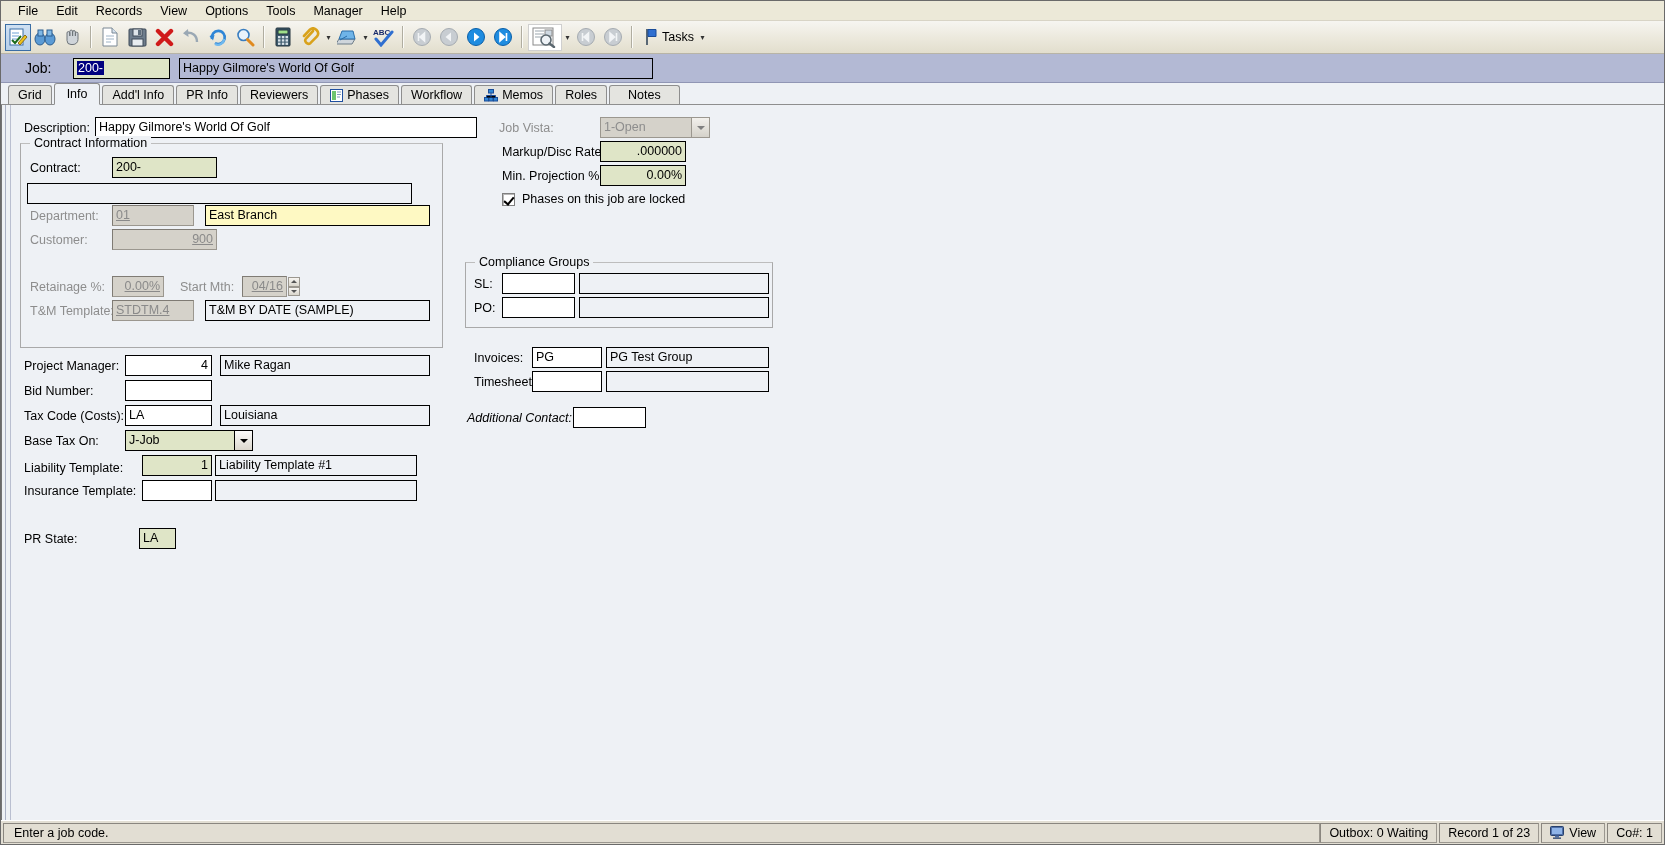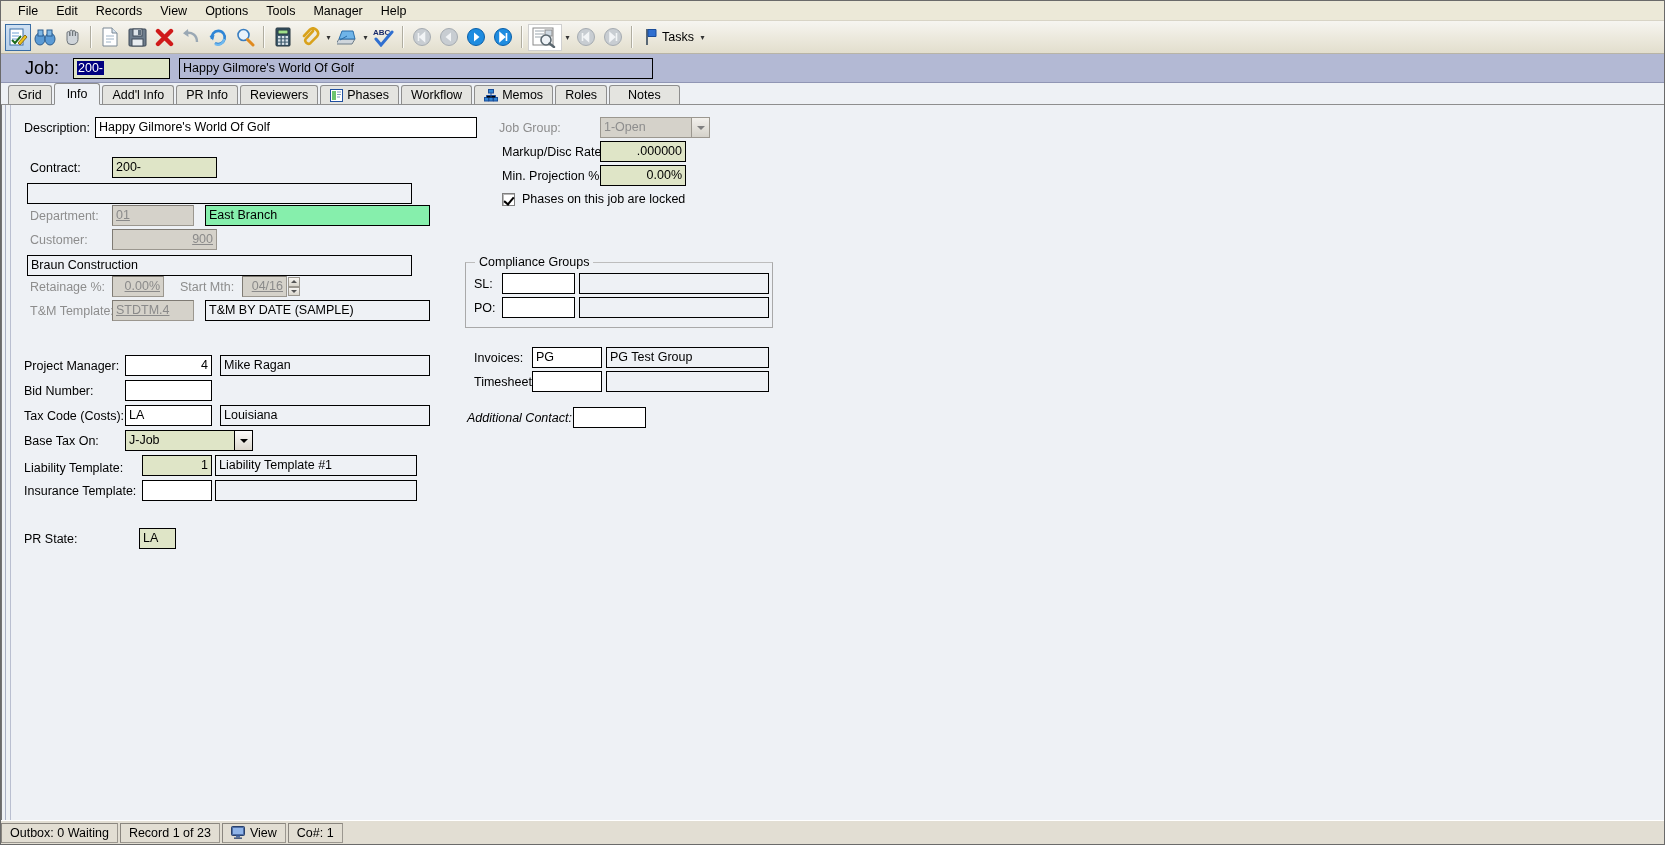--- a/index.html
+++ b/index.html
@@ -93,21 +93,21 @@
   .tasks-btn { display: flex; align-items: center; gap: 4px; padding: 0 6px; height: 25px; }
   .tasks-btn .lbl { font-size: 12.5px; }
 
   
   .jobstrip {
     height: 29px; background: #b3b9d4;
     border-bottom: 1px solid #9096b4;
     display: flex; align-items: center; flex: none;
     padding-left: 24px;
   }
-  .jobstrip .jlabel { width: 48px; font-size: 18px; }
+  .jobstrip .jlabel { width: 48px; font-size: 14px; }
   .field {
     border: 1px solid #000;
     background: #fff; height: 19px;
     font-size: 12.5px; line-height: 17px;
     padding: 0 3px;
     overflow: hidden; white-space: nowrap;
     font-family: "Liberation Sans", sans-serif;
   }
   .field.req { background: #dfe5c7; }
   .field.ro  { background: #d5d2ca; color: #8a8a8a; border:1px solid #9b978f;
@@ -467,34 +467,36 @@
       <span>Notes</span>
     </div>
   </div>
 
   <div class="content">
     <div class="rail"></div>
 
     <div class="lbl abs" style="left:22px; top:16px;">Description:</div>
     <div class="field abs" style="left:93px; top:12px; width:382px; height:21px; line-height:19px;">Happy Gilmore's World Of Golf</div>
 
+    <div class="group" style="left:18px; top:38px; width:423px; height:205px;">
+      <div class="gtitle">Contract Information</div>
+    </div>
 
     <div class="lbl abs" style="left:28px; top:56px;">Contract:</div>
     <div class="field req abs" style="left:110px; top:52px; width:105px; height:21px; line-height:19px;">200-</div>
 
     <div class="field abs" style="left:25px; top:78px; width:385px; height:21px; line-height:19px; background:#eef1f5;"></div>
 
     <div class="lbl dim abs" style="left:28px; top:104px;">Department:</div>
     <div class="field ro abs" style="left:110px; top:100px; width:82px; height:21px; line-height:19px;">01</div>
-    <div class="field abs" style="left:203px; top:100px; width:225px; height:21px; line-height:19px; background:#86efac;">East Branch</div>
+    <div class="field abs" style="left:203px; top:100px; width:225px; height:21px; line-height:19px; background:#fef9c3;">East Branch</div>
 
     <div class="lbl dim abs" style="left:28px; top:128px;">Customer:</div>
     <div class="field ro abs" style="left:110px; top:124px; width:105px; height:21px; line-height:19px; text-align:right;">900</div>
 
-    <div class="field abs" style="left:25px; top:150px; width:385px; height:21px; line-height:19px; background:#eef1f5;">Braun Construction</div>
 
     <div class="lbl dim abs" style="left:28px; top:175px;">Retainage %:</div>
     <div class="field ro abs" style="left:110px; top:171px; width:52px; height:21px; line-height:19px; text-align:right;">0.00%</div>
     <div class="lbl dim abs" style="left:178px; top:175px;">Start Mth:</div>
     <div class="field ro abs" style="left:240px; top:171px; width:45px; height:21px; line-height:19px; text-align:right;">04/16</div>
     <div class="spin abs" style="left:286px; top:172px; height:19px;">
       <div class="up">
           <span class="ar"></span>
         </div>
       <div class="dn">
@@ -529,21 +531,21 @@
     <div class="field req abs" style="left:140px; top:350px; width:70px; height:21px; line-height:19px; text-align:right;">1</div>
     <div class="field abs" style="left:213px; top:350px; width:202px; height:21px; line-height:19px; background:#eef1f5;">Liability Template #1</div>
 
     <div class="lbl abs" style="left:22px; top:379px;">Insurance Template:</div>
     <div class="field abs" style="left:140px; top:375px; width:70px; height:21px; line-height:19px;"></div>
     <div class="field abs" style="left:213px; top:375px; width:202px; height:21px; line-height:19px; background:#eef1f5;"></div>
 
     <div class="lbl abs" style="left:22px; top:427px;">PR State:</div>
     <div class="field req abs" style="left:137px; top:423px; width:37px; height:21px; line-height:19px;">LA</div>
 
-    <div class="lbl dim abs" style="left:497px; top:16px;">Job Group:</div>
+    <div class="lbl dim abs" style="left:497px; top:16px;">Job Vista:</div>
     <div class="combo ro" style="left:598px; top:12px; width:110px;">
       <div class="cbody">1-Open</div>
       <div class="cbtn">
         <span class="caret dim"></span>
       </div>
     </div>
 
     <div class="lbl abs" style="left:500px; top:40px;">Markup/Disc Rate:</div>
     <div class="field req abs" style="left:598px; top:36px; width:86px; height:21px; line-height:19px; text-align:right;">.000000</div>
 
@@ -572,20 +574,21 @@
 
     <div class="lbl abs" style="left:472px; top:270px;">Timesheet:</div>
     <div class="field abs" style="left:530px; top:266px; width:70px; height:21px; line-height:19px;"></div>
     <div class="field abs" style="left:604px; top:266px; width:163px; height:21px; line-height:19px; background:#eef1f5;"></div>
 
     <div class="lbl ital abs" style="left:465px; top:306px;">Additional Contact:</div>
     <div class="field abs" style="left:571px; top:302px; width:73px; height:21px; line-height:19px;"></div>
   </div>
 
   <div class="statusbar">
+    <div class="sb-main">Enter a job code.</div>
     <div class="sb-cell">
       <span>Outbox: 0 Waiting</span>
     </div>
     <div class="sb-cell">
       <span>Record 1 of 23</span>
     </div>
     <div class="sb-cell">
       <svg width="14" height="13" viewBox="0 0 14 13">
         <rect x="0.5" y="0.5" width="13" height="9" rx="1" fill="#4f6fa8" stroke="#27406b"></rect>
         <rect x="2" y="2" width="10" height="6" fill="#8fb4e8"></rect>

